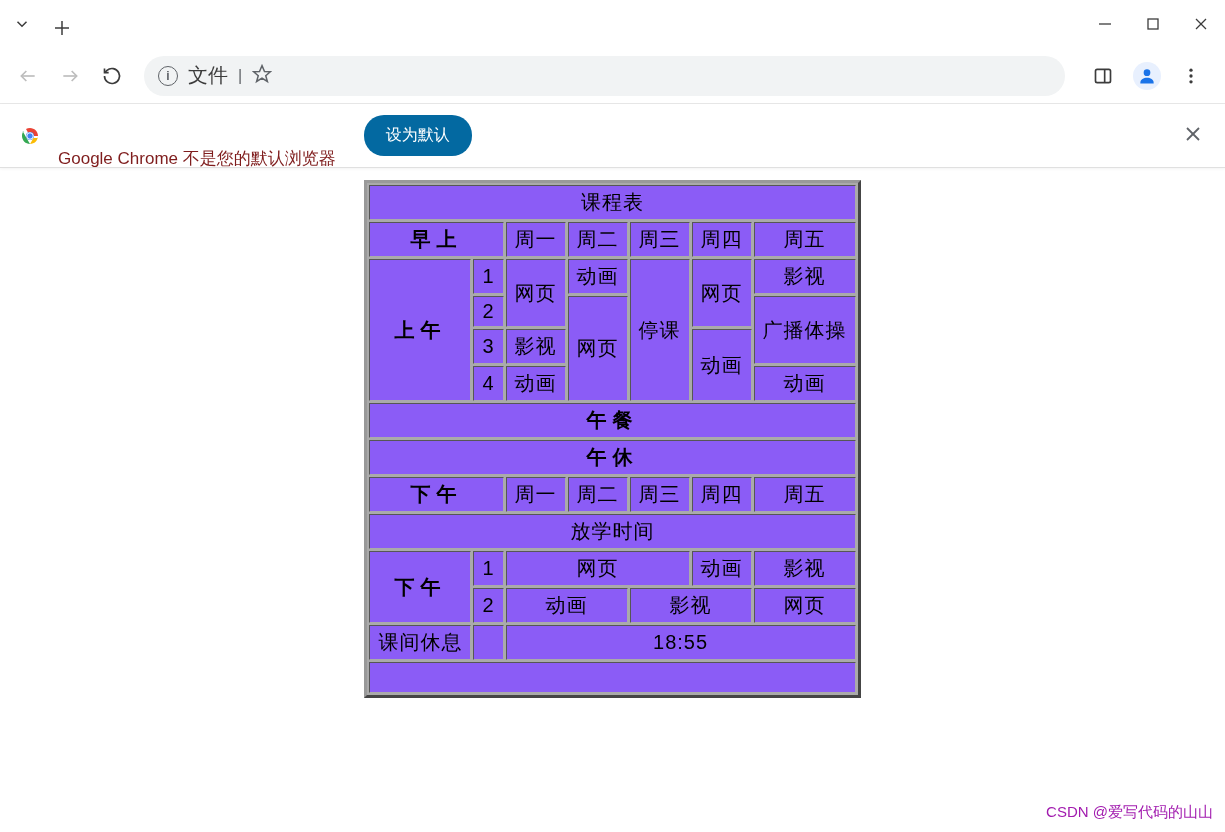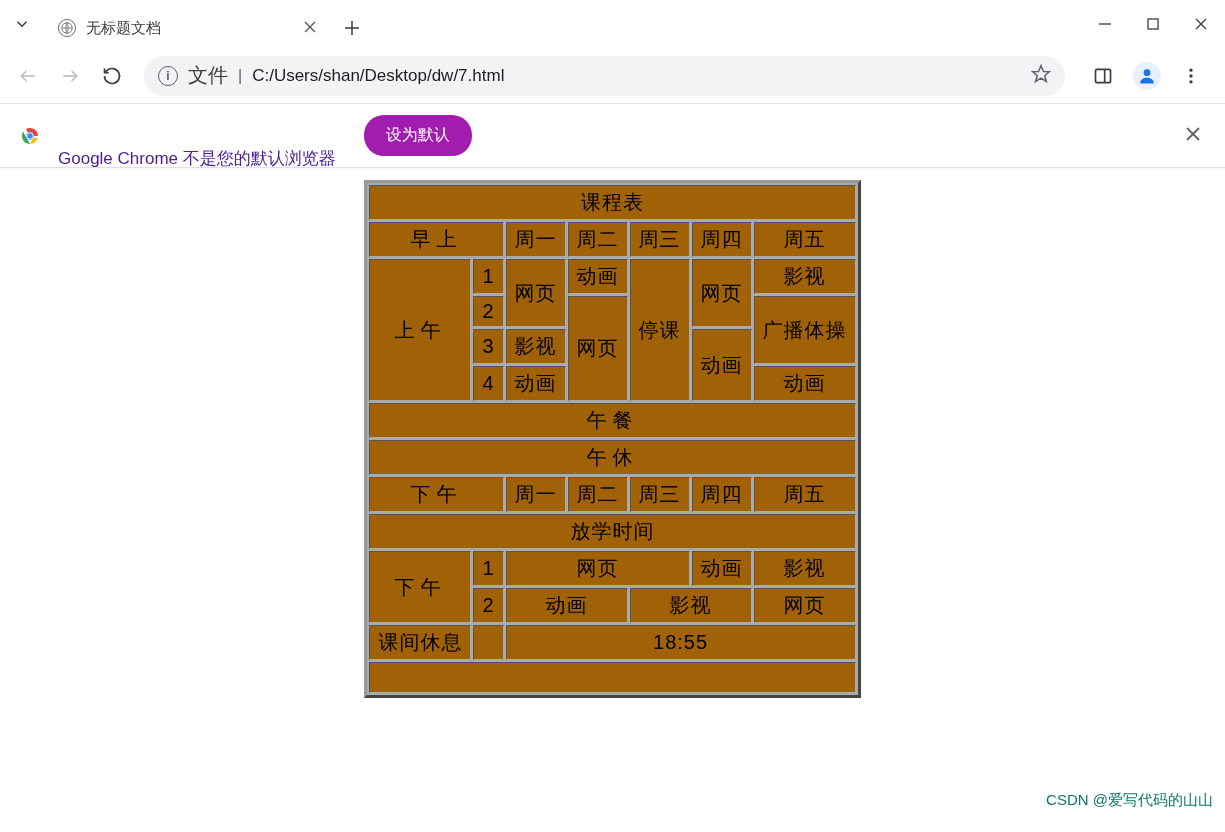--- a/index.html
+++ b/index.html
@@ -28,55 +28,40 @@
 .omnibox .label { color: #3c3c3c; font-size: 20px; }
 .omnibox .url { color: #202124; font-size: 17px; flex: 1; }
 .omnibox .star { color: #5f6368; }
 .right-icons { display: flex; align-items: center; gap: 8px; padding: 0 6px; }
 .right-icons .ic { width: 36px; height: 36px; display: flex; align-items: center; justify-content: center; border-radius: 50%; }
 .avatar { width: 28px; height: 28px; background: #e8f0fe; border-radius: 50%; display: flex; align-items: center; justify-content: center; }
 .avatar svg { width: 20px; height: 20px; }
 
 .infobar { height: 64px; display: flex; align-items: center; padding: 0 18px; gap: 16px; border-bottom: 1px solid #e0e0e0; box-shadow: 0 1px 3px rgba(0,0,0,0.05); }
 .chrome-logo { width: 24px; height: 24px; }
-.infobar .msg { font-size: 17px; color: #4c1d95; margin-top: 45px; }
-.infobar .btn { background: #a21caf; color: #fff; border-radius: 20px; padding: 10px 22px; font-size: 16px; margin-left: 12px; }
+.infobar .msg { font-size: 17px; color: #7f1d1d; margin-top: 45px; }
+.infobar .btn { background: #0369a1; color: #fff; border-radius: 20px; padding: 10px 22px; font-size: 16px; margin-left: 12px; }
 .infobar .dismiss { margin-left: auto; color: #5f6368; font-size: 20px; padding: 6px; }
 
 
 .page { padding: 12px; }
 .schedule { margin: 0 auto; border-collapse: separate; border-spacing: 2px; border: 3px outset #999; background: #aaa; }
-.schedule td { border: 1px inset #aaa; background: #a16207; text-align: center; font-size: 20px; padding: 3px 8px; white-space: nowrap; letter-spacing: 1px; }
-.schedule .wide { letter-spacing: 6px; }
-
-.watermark { position: fixed; right: 12px; bottom: 22px; color: #0f766e; font-size: 15px; }
+.schedule td { border: 1px inset #aaa; background: #8b5cf6; text-align: center; font-size: 20px; padding: 3px 8px; white-space: nowrap; letter-spacing: 1px; }
+.schedule .wide { letter-spacing: 6px; font-weight: bold; }
+
+.watermark { position: fixed; right: 12px; bottom: 10px; color: #a21caf; font-size: 15px; }
 </style>
 </head>
 <body>
 
 <div class="titlebar">
   <div class="tab-drop">
     <svg viewBox="0 0 24 24" fill="none" stroke="#3c3c3c" stroke-width="2">
         <polyline points="6 9 12 15 18 9"></polyline>
       </svg>
-  </div>
-  <div class="tab">
-    <span class="favicon">
-      <svg viewBox="0 0 24 24" fill="none" stroke="#6b6b6b" stroke-width="1.5">
-          <circle cx="12" cy="12" r="9"></circle>
-          <path d="M3 12h18M12 3c2.5 3 2.5 15 0 18M12 3c-2.5 3-2.5 15 0 18"></path>
-        </svg>
-    </span>
-    <span class="title">无标题文档</span>
-    <span class="close">
-      <svg width="12" height="12" viewBox="0 0 12 12" stroke="#5f6368" stroke-width="1.5">
-          <line x1="1" y1="1" x2="11" y2="11"></line>
-          <line x1="11" y1="1" x2="1" y2="11"></line>
-        </svg>
-    </span>
   </div>
   <div class="newtab">
     <svg width="16" height="16" viewBox="0 0 16 16" stroke="#3c3c3c" stroke-width="1.5">
         <line x1="8" y1="1" x2="8" y2="15"></line>
         <line x1="1" y1="8" x2="15" y2="8"></line>
       </svg>
   </div>
   <div class="win-controls">
     <div class="wc">
         <svg viewBox="0 0 14 14">
@@ -113,21 +98,20 @@
   <div class="navbtn">
     <svg viewBox="0 0 24 24" fill="none" stroke="#3c3c3c" stroke-width="2">
         <path d="M3 12a9 9 0 1 0 3-6.7L3 8"></path>
         <polyline points="3 3 3 8 8 8"></polyline>
       </svg>
   </div>
   <div class="omnibox">
     <span class="info">i</span>
     <span class="label">文件</span>
     <span style="color:#5f6368">|</span>
-    <span class="url">C:/Users/shan/Desktop/dw/7.html</span>
     <span class="star">
       <svg width="20" height="20" viewBox="0 0 24 24" fill="none" stroke="#5f6368" stroke-width="1.8">
           <polygon points="12 2 15 9 22 9.3 16.5 14 18.5 21 12 17 5.5 21 7.5 14 2 9.3 9 9"></polygon>
         </svg>
     </span>
   </div>
   <div class="right-icons">
     <div class="ic">
       <svg width="20" height="20" viewBox="0 0 24 24" fill="none" stroke="#3c3c3c" stroke-width="2">
           <rect x="3" y="4" width="18" height="16" rx="2"></rect>

